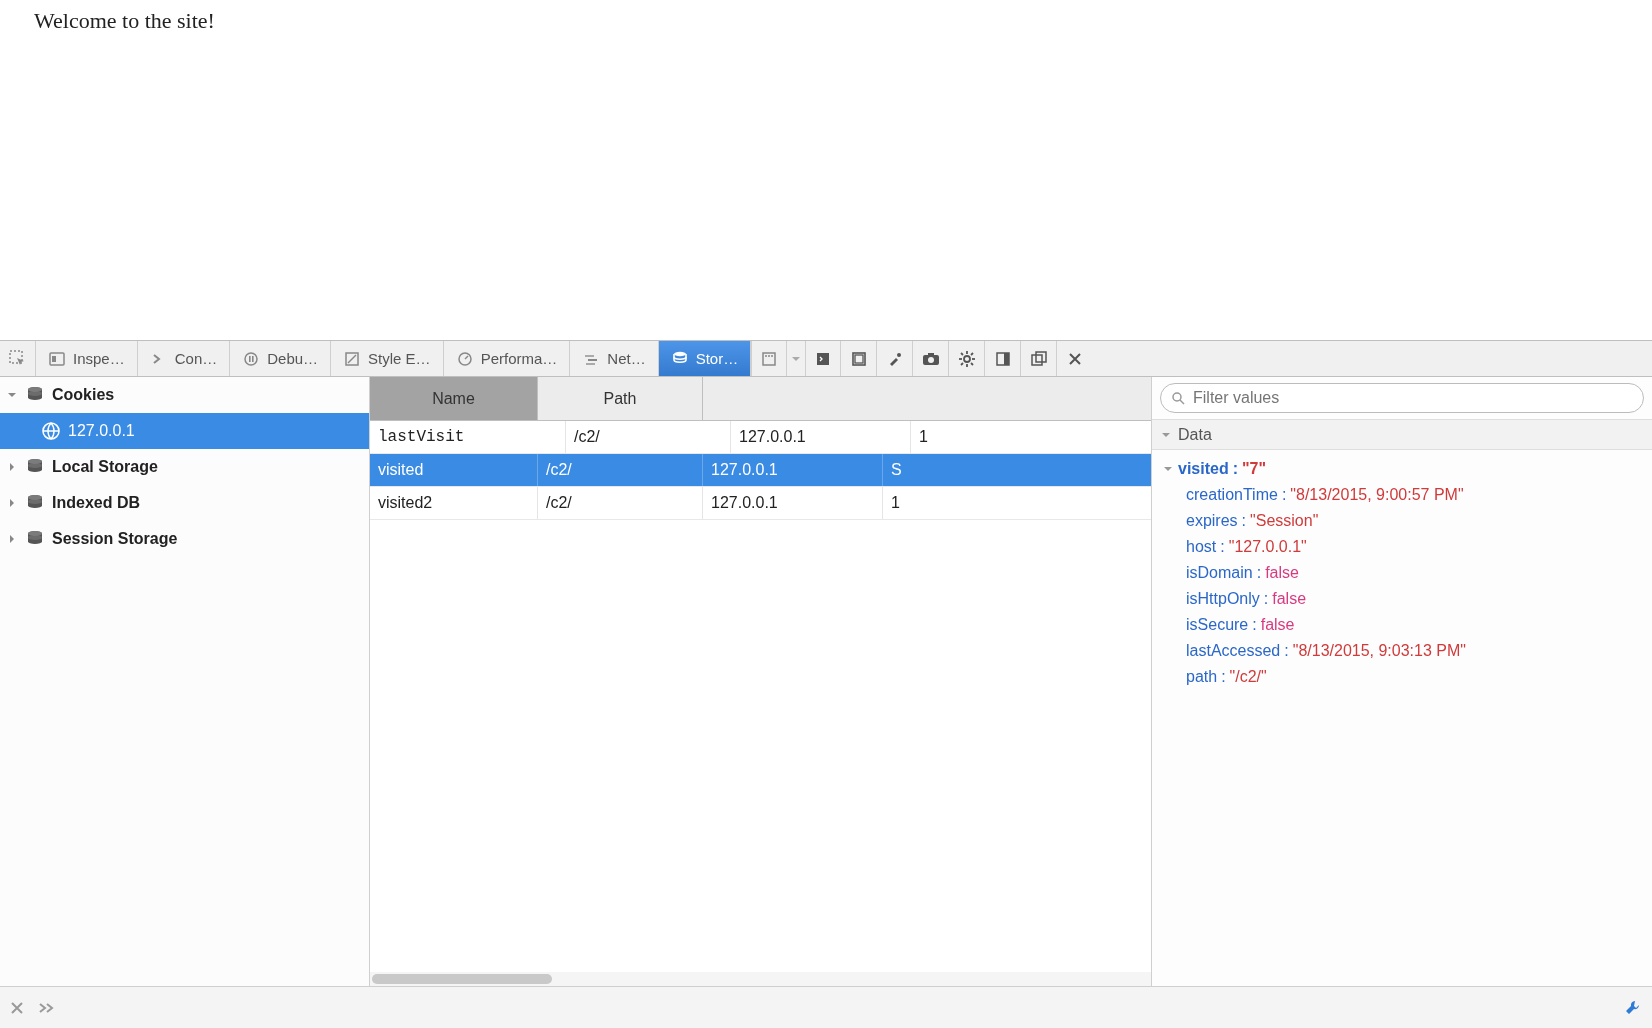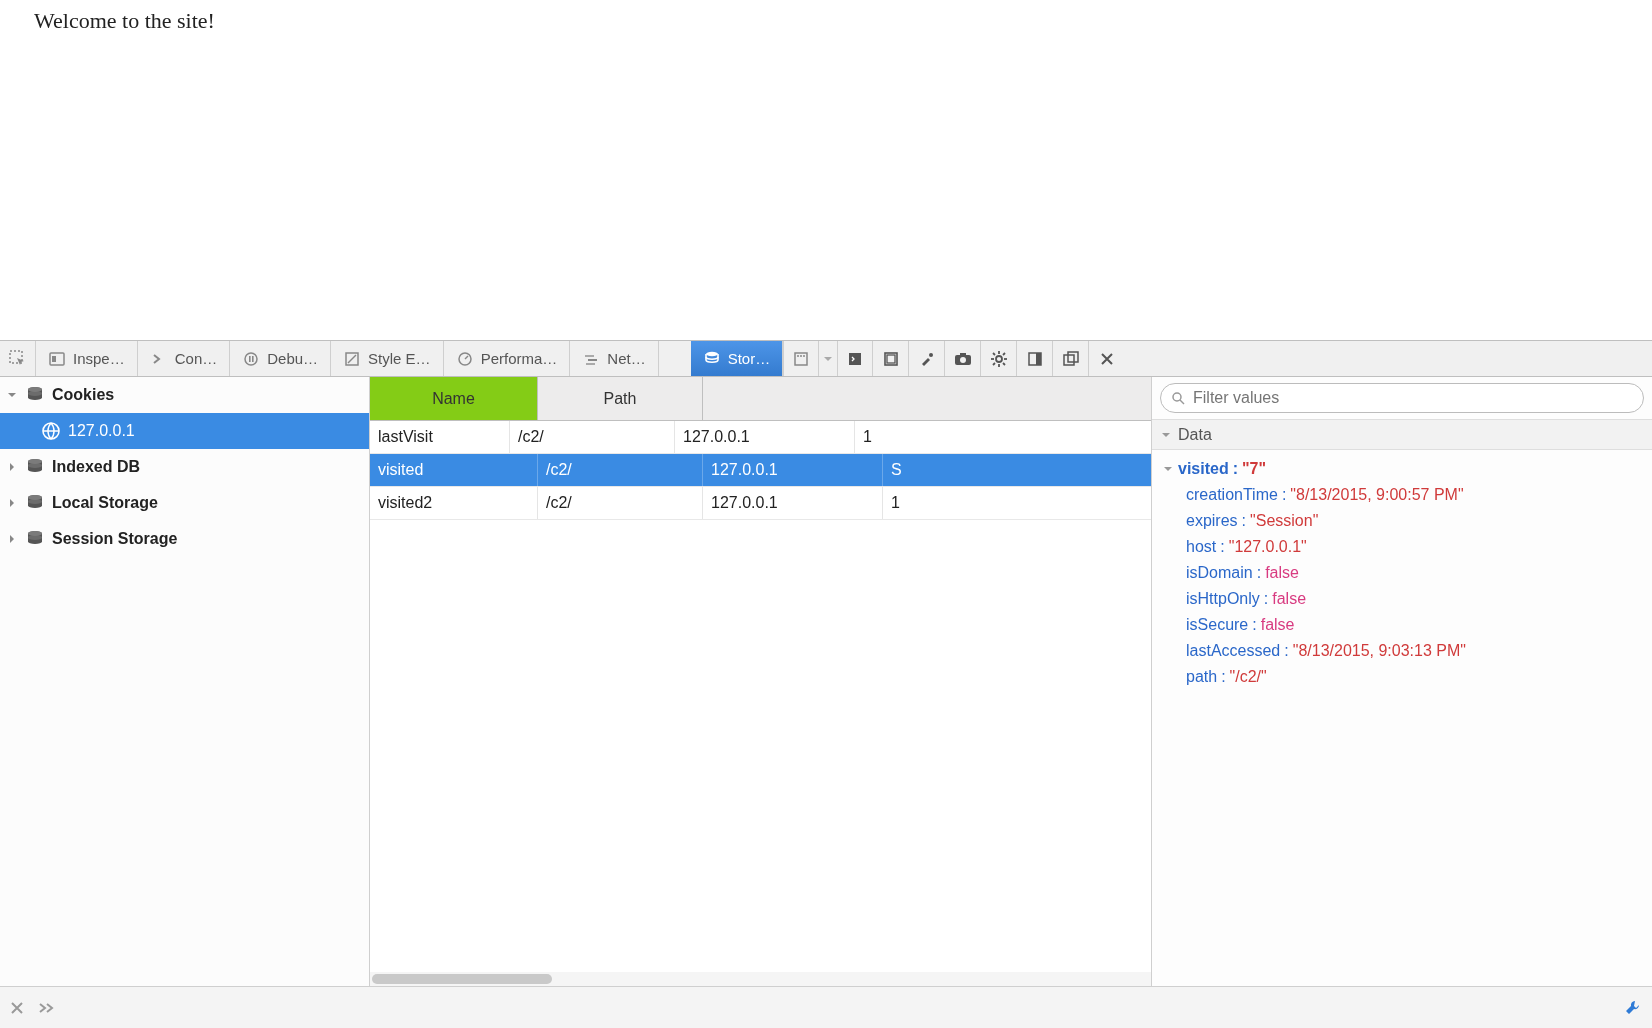--- a/index.html
+++ b/index.html
@@ -5,21 +5,21 @@
   html,body{margin:0;padding:0;font-family:"Helvetica Neue",Arial,sans-serif;font-size:14px;color:#222;background:#fff;height:100%;}
   *{box-sizing:border-box;}
   .page{display:flex;flex-direction:column;height:1028px;width:1652px;overflow:hidden;}
   .content-area{flex:0 0 340px;padding:8px 10px;font-family:"Times New Roman",serif;font-size:22px;margin-left:24px;}
   
   .devtools{flex:1;display:flex;flex-direction:column;border-top:1px solid #bfbfbf;}
   
   .dt-toolbar{display:flex;align-items:stretch;height:36px;background:#f0f0f0;border-bottom:1px solid #bfbfbf;font-size:15px;color:#555;}
   .dt-tab{display:flex;align-items:center;gap:7px;padding:0 12px;border-right:1px solid #cfcfcf;cursor:pointer;white-space:nowrap;overflow:hidden;}
   .dt-tab:last-of-type{border-right:none;}
-  .dt-tab.active{background:#3880d8;background:linear-gradient(#4d95e8,#347bcf);color:#fff;margin-left:32px;}
+  .dt-tab.active{background:#3880d8;background:linear-gradient(#4d95e8,#347bcf);color:#fff;}
   .dt-tab .ico{display:inline-flex;width:18px;height:18px;align-items:center;justify-content:center;color:#888;}
   .dt-tab.active .ico{color:#fff;}
   .dt-iconbtn{width:36px;display:flex;align-items:center;justify-content:center;border-right:1px solid #cfcfcf;cursor:pointer;color:#777;}
   .dt-iconbtn:last-child{border-right:none;}
   
   .dt-body{flex:1;display:flex;min-height:0;}
   
   .tree{width:370px;border-right:1px solid #cfcfcf;background:#fcfcfc;overflow:auto;font-size:16px;}
   .tree-row{display:flex;align-items:center;height:36px;padding:0 8px 0 6px;gap:6px;cursor:pointer;}
   .tree-row.group{font-weight:700;}
@@ -27,21 +27,21 @@
   .tree-row.selected{background:#3a8be3;color:#fff;}
   .tw{width:12px;height:12px;display:inline-block;}
   .tw svg{display:block;}
   .db-ico{width:22px;height:18px;display:inline-flex;align-items:center;justify-content:center;color:#555;}
   .tree-row.selected .db-ico{color:#fff;}
   
   .tbl-wrap{flex:1;min-width:0;border-right:1px solid #cfcfcf;display:flex;flex-direction:column;background:#fff;}
   .thead{display:flex;height:44px;background:#edecec;border-bottom:1px solid #bfbfbf;}
   .th{display:flex;align-items:center;justify-content:center;border-right:1px solid #bfbfbf;font-size:16px;color:#333;}
   .th:last-child{border-right:none;}
-  .th.sorted{background:#84cc16;}
+  .th.sorted{background:#a3a3a3;}
   .tbody{flex:1;overflow:hidden;position:relative;}
   .trow{display:flex;height:33px;border-bottom:1px solid #e8e8e8;font-size:16px;}
   .td{display:flex;align-items:center;padding:0 8px;border-right:1px solid #e5e5e5;overflow:hidden;white-space:nowrap;}
   .td:last-child{border-right:none;}
   .trow.sel{background:#3a8be3;color:#fff;}
   .trow.sel .td{border-right-color:rgba(255,255,255,.25);}
   .hscroll{height:14px;background:#f5f5f5;position:relative;}
   .hscroll .thumb{position:absolute;left:2px;top:2px;width:180px;height:10px;border-radius:5px;background:#c9c9c9;}
   
   .sidebar{width:500px;display:flex;flex-direction:column;background:#fdfdfd;font-size:16px;}
@@ -256,37 +256,37 @@
               </svg>
             </span>
           <span class="db-ico">
               <svg width="20" height="18" viewBox="0 0 20 18">
                 <ellipse cx="10" cy="3.5" rx="7" ry="2.5" fill="#555"></ellipse>
                 <path d="M3 3.5 v8 a7 2.5 0 0 0 14 0 v-8" fill="#555"></path>
                 <ellipse cx="10" cy="7.5" rx="7" ry="2.5" fill="#6c6c6c"></ellipse>
                 <ellipse cx="10" cy="3.5" rx="7" ry="2.5" fill="#7b7b7b"></ellipse>
               </svg>
             </span>
-          <span>Indexed DB</span>
+          <span>Local Storage</span>
         </div>
         <div class="tree-row group">
           <span class="tw">
               <svg width="12" height="12" viewBox="0 0 12 12">
                 <path d="M4 2 L8 6 L4 10 Z" fill="#888"></path>
               </svg>
             </span>
           <span class="db-ico">
               <svg width="20" height="18" viewBox="0 0 20 18">
                 <ellipse cx="10" cy="3.5" rx="7" ry="2.5" fill="#555"></ellipse>
                 <path d="M3 3.5 v8 a7 2.5 0 0 0 14 0 v-8" fill="#555"></path>
                 <ellipse cx="10" cy="7.5" rx="7" ry="2.5" fill="#6c6c6c"></ellipse>
                 <ellipse cx="10" cy="3.5" rx="7" ry="2.5" fill="#7b7b7b"></ellipse>
               </svg>
             </span>
-          <span>Local Storage</span>
+          <span>Indexed DB</span>
         </div>
         <div class="tree-row group">
           <span class="tw">
               <svg width="12" height="12" viewBox="0 0 12 12">
                 <path d="M4 2 L8 6 L4 10 Z" fill="#888"></path>
               </svg>
             </span>
           <span class="db-ico">
               <svg width="20" height="18" viewBox="0 0 20 18">
                 <ellipse cx="10" cy="3.5" rx="7" ry="2.5" fill="#555"></ellipse>
@@ -304,21 +304,21 @@
           <div class="th sorted" style="width:168px">
               <span>Name</span>
             </div>
           <div class="th" style="width:165px">
               <span>Path</span>
             </div>
           <div class="th" style="flex:1"></div>
         </div>
         <div class="tbody" id="tbody">
             <div class="trow">
-              <div class="td" style="width: 140px;">lastVisit</div>
+              <div class="td" style="width: 196px; font-family: Liberation Mono, monospace;">lastVisit</div>
               <div class="td" style="width: 165px;">/c2/</div>
               <div class="td" style="width: 180px;">127.0.0.1</div>
               <div class="td" style="flex: 1 1 0%;">1</div>
             </div>
             <div class="trow sel">
               <div class="td" style="width: 168px;">visited</div>
               <div class="td" style="width: 165px;">/c2/</div>
               <div class="td" style="width: 180px;">127.0.0.1</div>
               <div class="td" style="flex: 1 1 0%;">S</div>
             </div>

